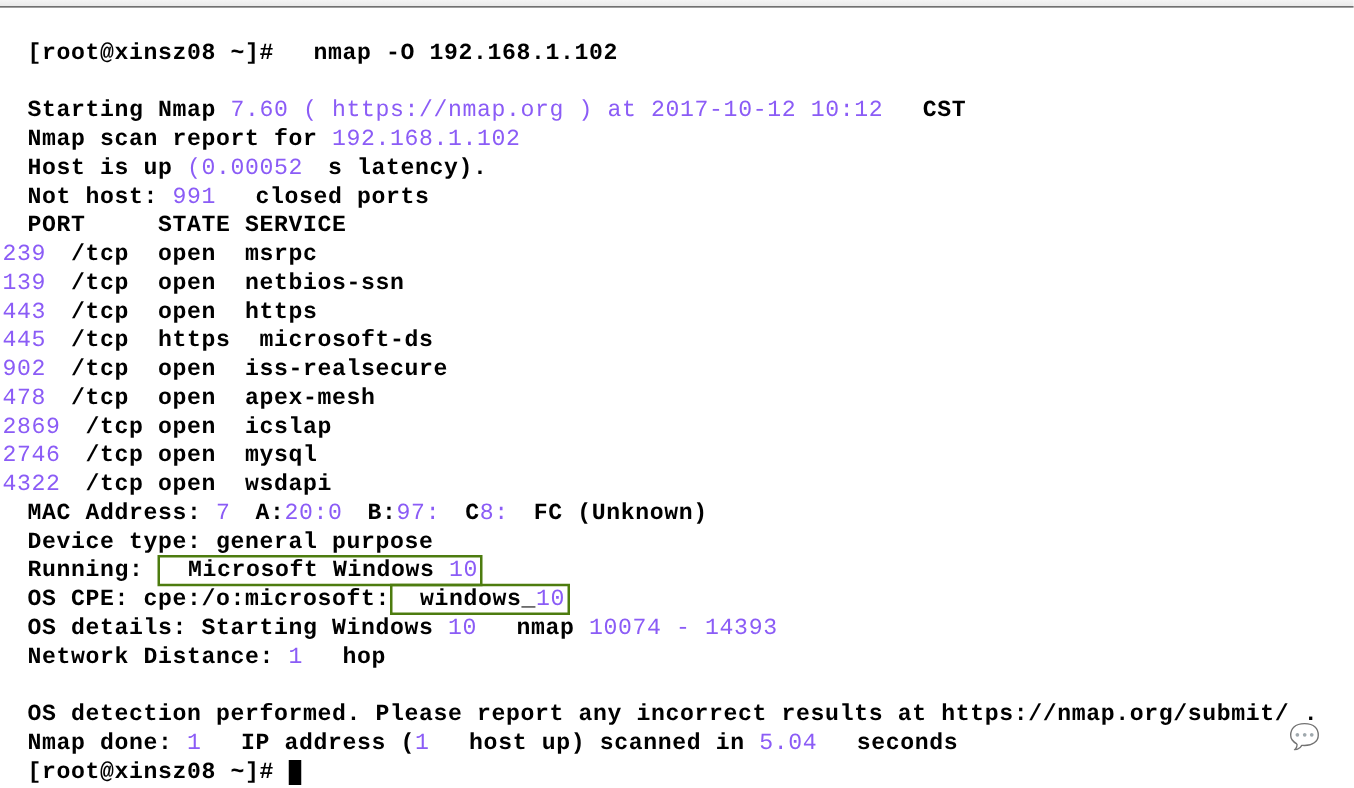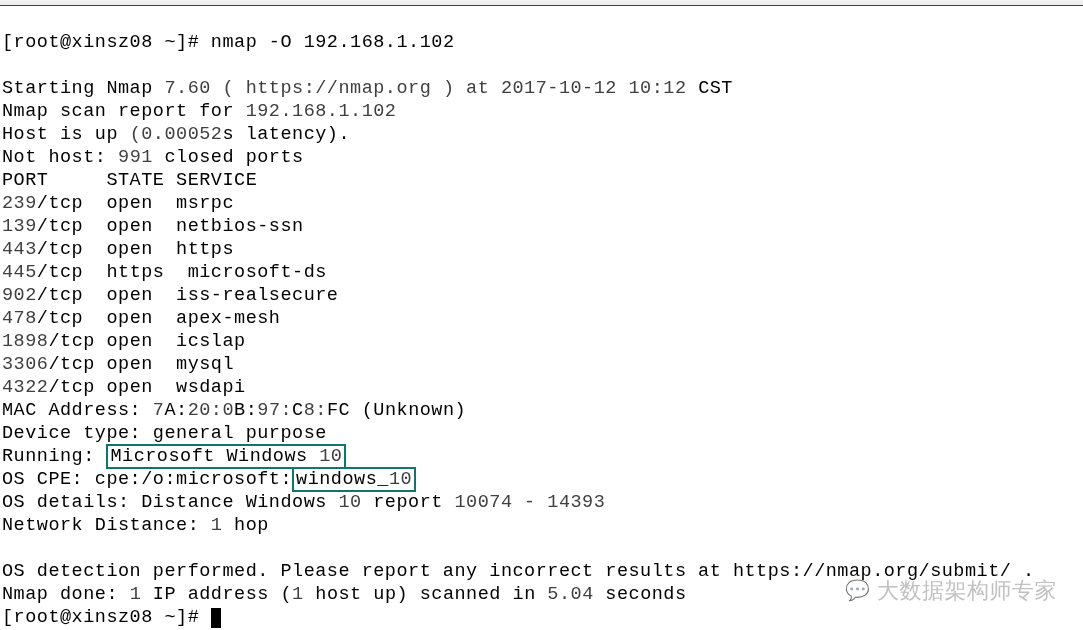--- a/index.html
+++ b/index.html
@@ -25,25 +25,25 @@
       height: 6px;
       border-bottom: 1px solid #444;
       background: linear-gradient(#f4f4f4,#eaeaea);
     }
     .term {
       position: absolute;
       top: 8px;
       left: 2px;
       right: 2px;
     }
-    .dim { color: #404040; }
-    .bold { font-weight: normal; }
+    .dim { color: #8b5cf6; }
+    .bold { font-weight: bold; margin-left: 20px; }
     .hl-box {
       display: inline-block;
-      border: 2px solid #0f766e;
+      border: 2px solid #4d7c0f;
       padding: 0 2px;
       margin: -2px 0;
       line-height: 21px;
     }
     .cursor {
       display: inline-block;
       width: 10px;
       height: 20px;
       background: #000;
       vertical-align: text-bottom;
@@ -78,34 +78,33 @@
 <span class="bold">Nmap scan report for </span><span class="dim">192.168.1.102</span>
 <span class="bold">Host is up </span><span class="dim">(0.00052</span><span class="bold">s latency).</span>
 <span class="bold">Not host: </span><span class="dim">991 </span><span class="bold">closed ports</span>
 <span class="bold">PORT     STATE SERVICE</span>
 <span class="dim">239</span><span class="bold">/tcp  open  msrpc</span>
 <span class="dim">139</span><span class="bold">/tcp  open  netbios-ssn</span>
 <span class="dim">443</span><span class="bold">/tcp  open  https</span>
 <span class="dim">445</span><span class="bold">/tcp  https  microsoft-ds</span>
 <span class="dim">902</span><span class="bold">/tcp  open  iss-realsecure</span>
 <span class="dim">478</span><span class="bold">/tcp  open  apex-mesh</span>
-<span class="dim">1898</span><span class="bold">/tcp open  icslap</span>
-<span class="dim">3306</span><span class="bold">/tcp open  mysql</span>
+<span class="dim">2869</span><span class="bold">/tcp open  icslap</span>
+<span class="dim">2746</span><span class="bold">/tcp open  mysql</span>
 <span class="dim">4322</span><span class="bold">/tcp open  wsdapi</span>
 <span class="bold">MAC Address: </span><span class="dim">7</span><span class="bold">A:</span><span class="dim">20:0</span><span class="bold">B:</span><span class="dim">97:</span><span class="bold">C</span><span class="dim">8:</span><span class="bold">FC (Unknown)</span>
 <span class="bold">Device type: general purpose</span>
 <span class="bold">Running: </span><span class="hl-box"><span class="bold">Microsoft Windows </span><span class="dim">10</span></span>
 <span class="bold">OS CPE: cpe:/o:microsoft:</span><span class="hl-box"><span class="bold">windows_</span><span class="dim">10</span></span>
-<span class="bold">OS details: Distance Windows </span><span class="dim">10 </span><span class="bold">report </span><span class="dim">10074 - 14393</span>
+<span class="bold">OS details: Starting Windows </span><span class="dim">10 </span><span class="bold">nmap </span><span class="dim">10074 - 14393</span>
 <span class="bold">Network Distance: </span><span class="dim">1 </span><span class="bold">hop</span>
 
 <span class="bold">OS detection performed. Please report any incorrect results at https://nmap.org/submit/ .</span>
 <span class="bold">Nmap done: </span><span class="dim">1 </span><span class="bold">IP address (</span><span class="dim">1 </span><span class="bold">host up) scanned in </span><span class="dim">5.04 </span><span class="bold">seconds</span>
 <span class="bold">[root@xinsz08 ~]# </span><span class="cursor"></span>
 </div>
 
 <div class="watermark">
   <span class="icon">💬</span>
-  <span>大数据架构师专家</span>
 </div>
 
 
 
 
 </body></html>

